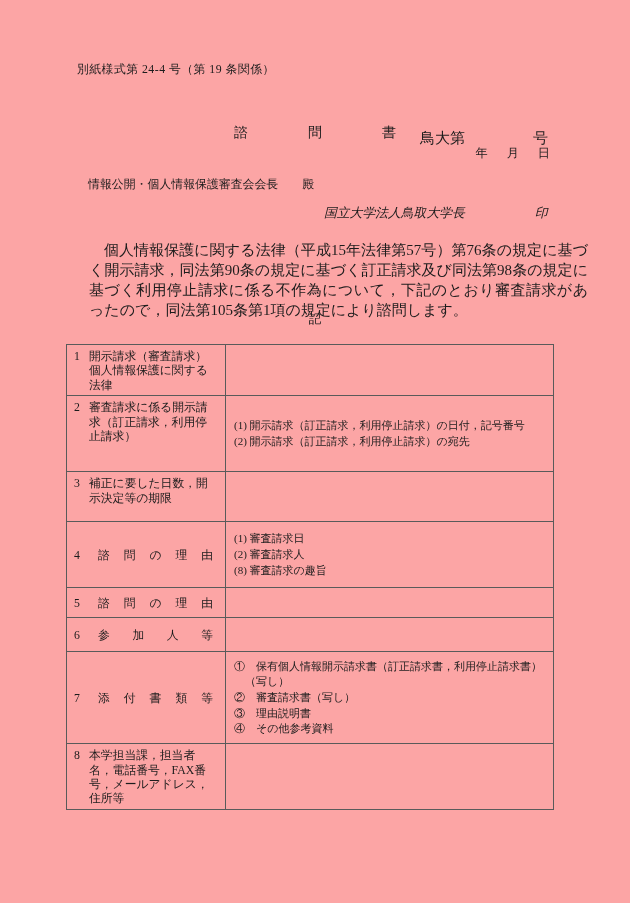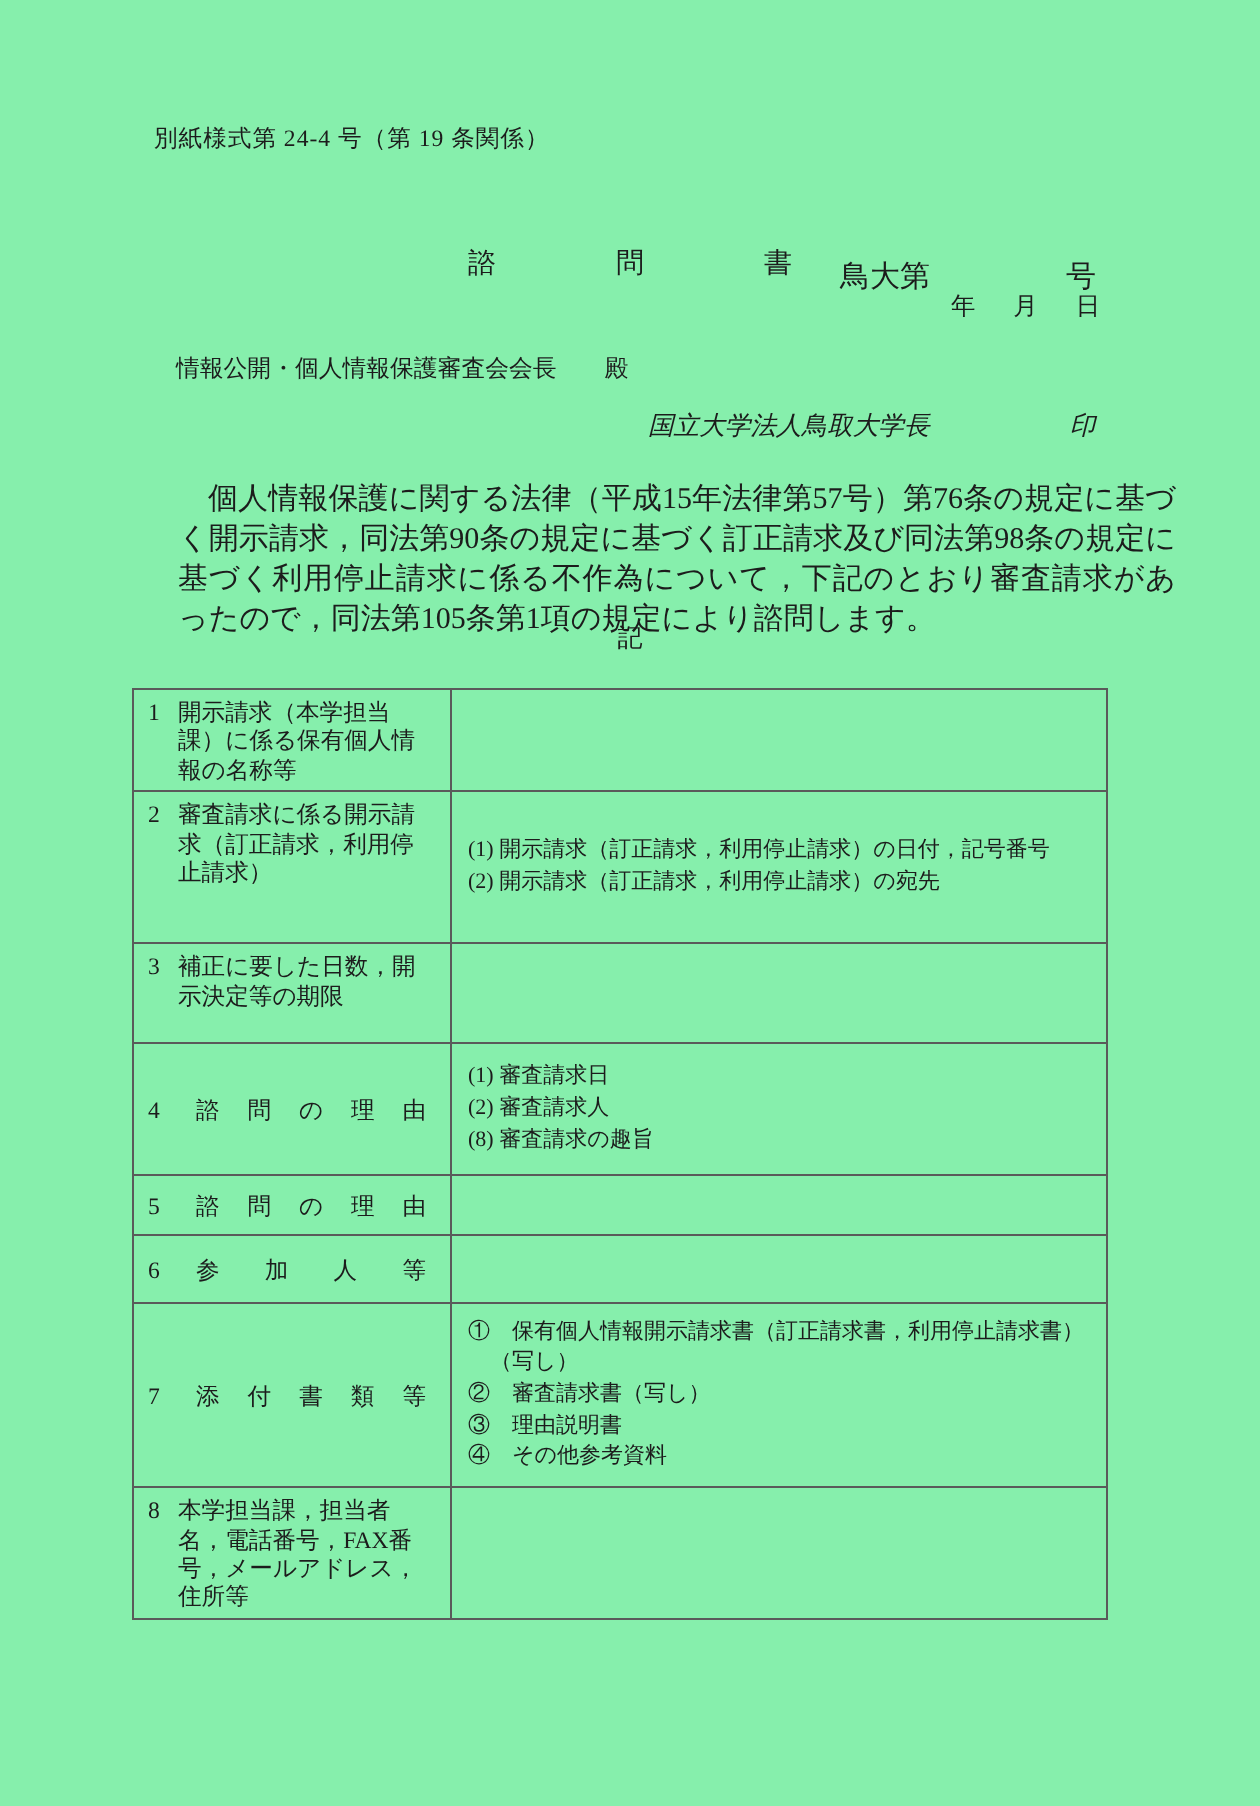--- a/index.html
+++ b/index.html
@@ -1,21 +1,21 @@
 <!DOCTYPE html>
 <html><head>
 <meta charset="utf-8">
 <style>
   * { margin: 0; padding: 0; box-sizing: border-box; }
   html, body { background: #ffffff; }
   .page {
     position: relative;
     width: 630px;
     height: 903px;
-    background: #86efac;
+    background: #fca5a5;
     font-family: "Liberation Serif", "DejaVu Serif", serif;
     color: #1c1c1c;
     overflow: hidden;
   }
   .form-no {
     position: absolute;
     left: 77px; top: 62px;
     font-size: 11.8px;
     letter-spacing: 0.5px;
   }
@@ -164,21 +164,21 @@
   <table class="ctable">
     <colgroup>
         <col class="c1">
         <col class="c2">
       </colgroup>
     <tbody>
 
       <tr class="r1">
         <td class="cl">
           <div class="clc">
-            <span class="no">1</span><span class="lab">開示請求（本学担当課）に係る保有個人情報の名称等</span>
+            <span class="no">1</span><span class="lab">開示請求（審査請求）個人情報保護に関する法律</span>
           </div>
         </td>
         <td class="cr"></td>
       </tr>
 
       <tr class="r2">
         <td class="cl">
           <div class="clc">
             <span class="no">2</span><span class="lab">審査請求に係る開示請求（訂正請求，利用停止請求）</span>
           </div>

